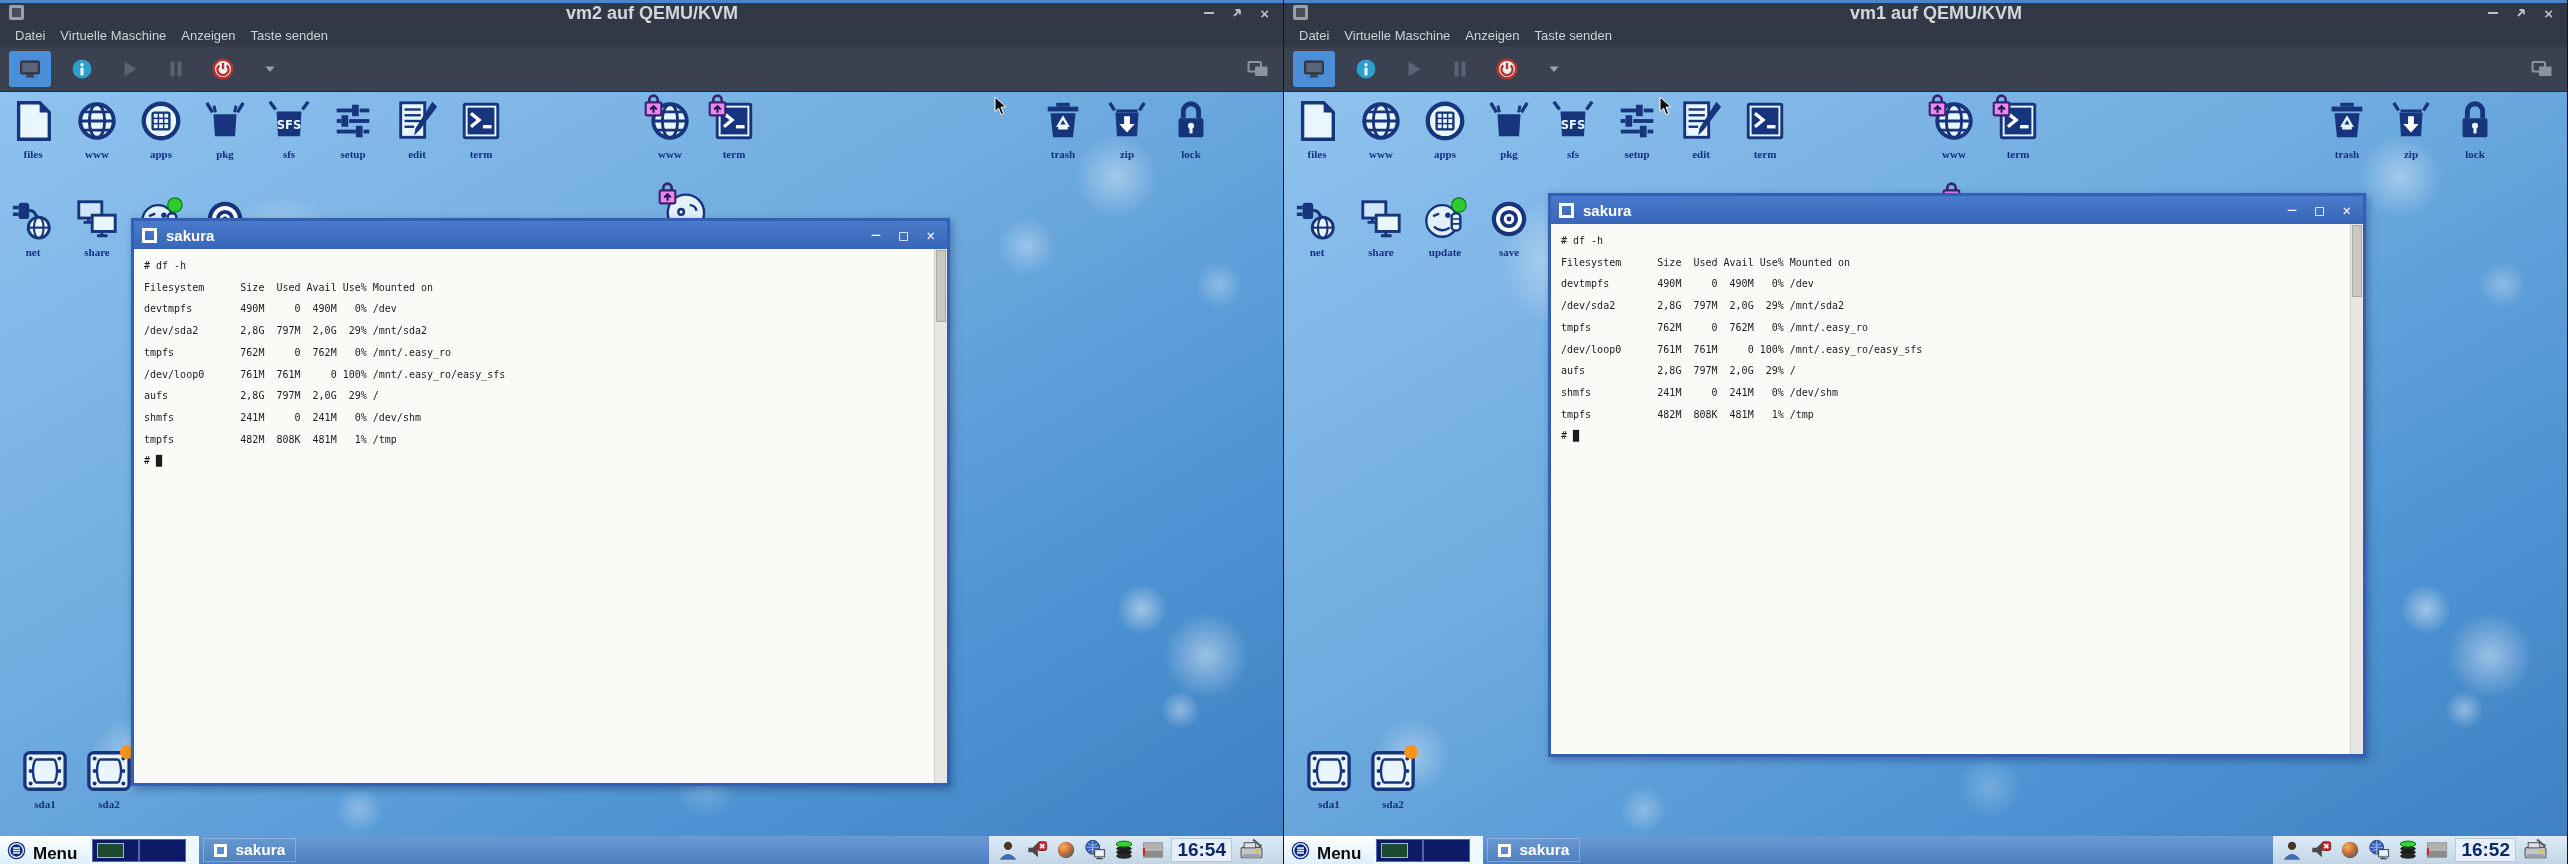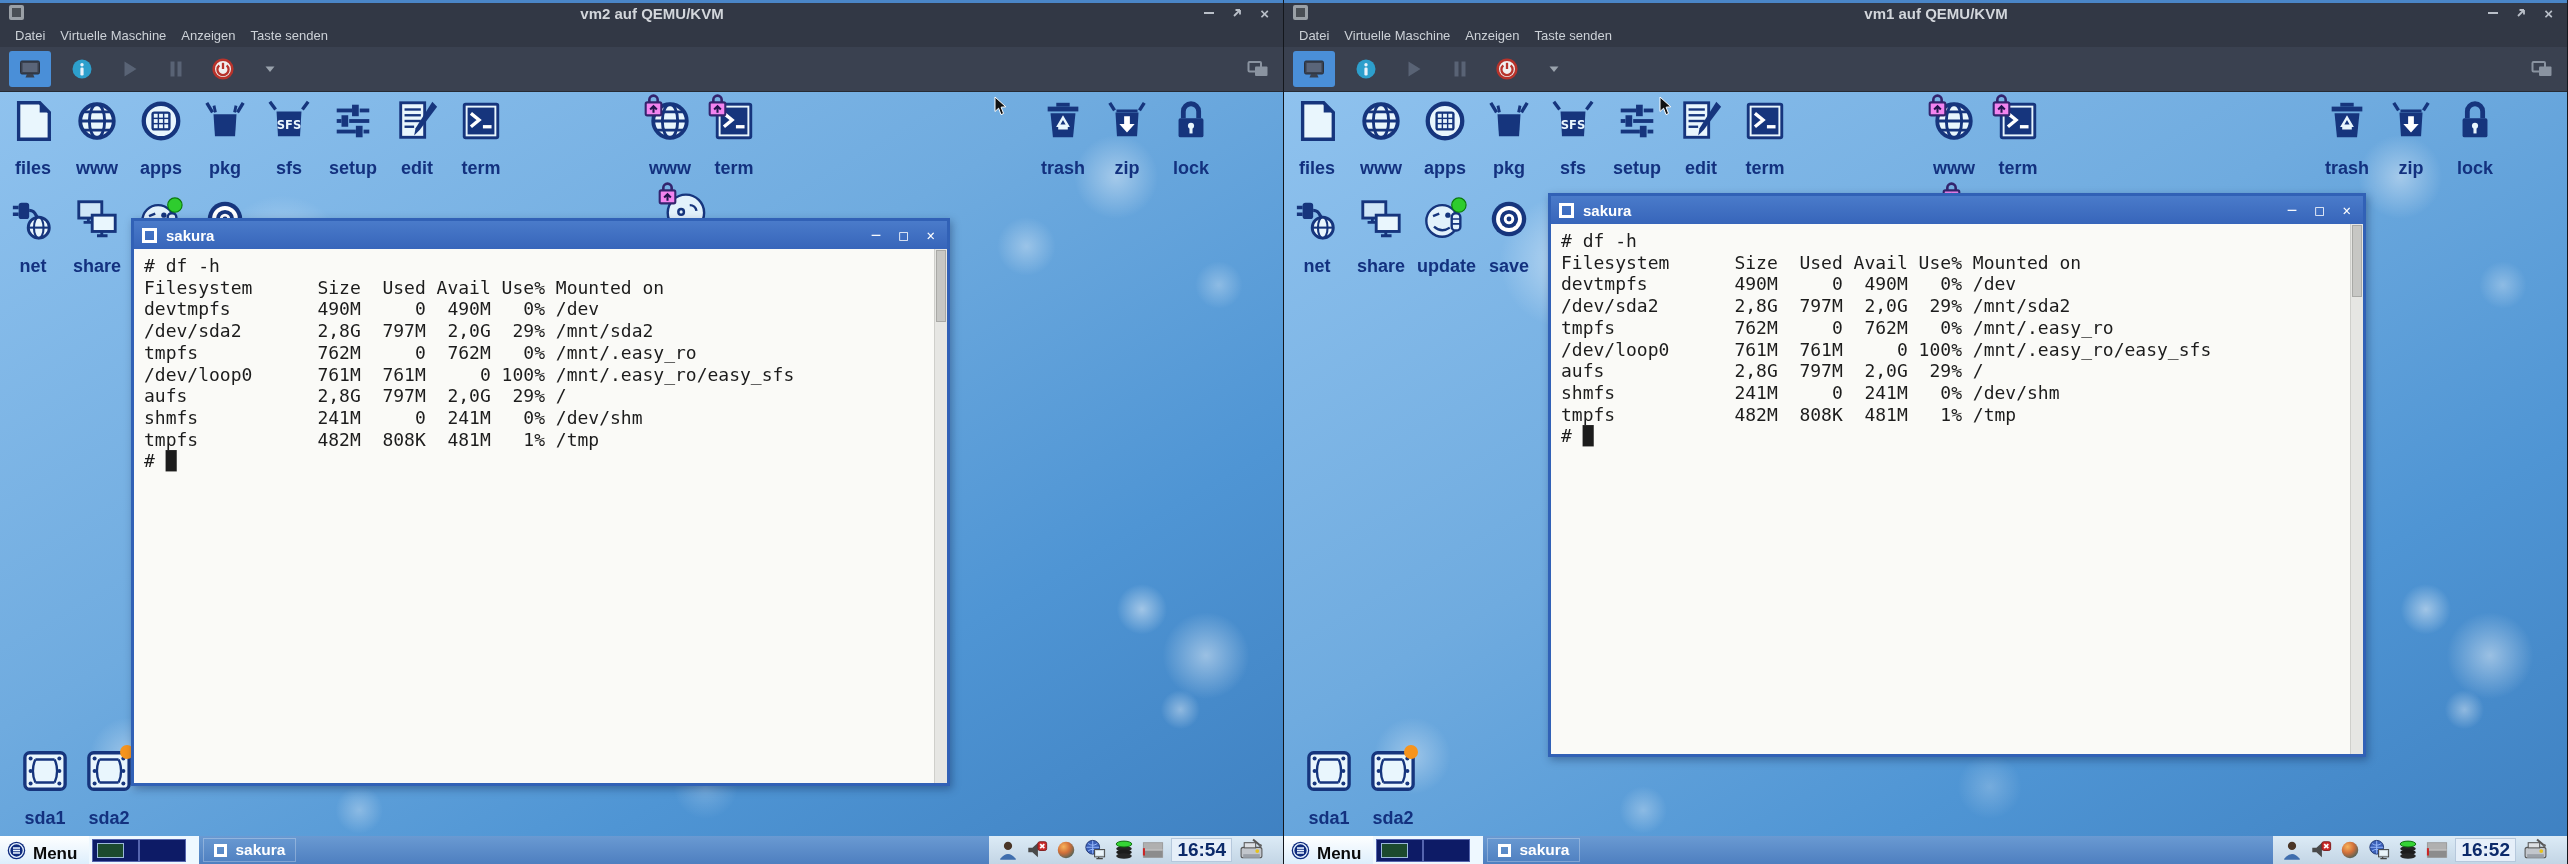--- a/index.html
+++ b/index.html
@@ -5,21 +5,21 @@
   * { box-sizing: border-box; margin: 0; padding: 0; }
   body { width: 2568px; height: 864px; background: #1a1d22; font-family: "Liberation Sans", sans-serif; overflow: hidden; }
   #app { display: flex; width: 2568px; height: 864px; }
 
   
   .vm { position: relative; width: 1284px; height: 864px; background: #323845; border-right: 1px solid #14171c; overflow: hidden; }
   .top-strip { height: 3px; background: #4a86c8; }
   .titlebar { position: relative; height: 20px; background: #323845; display: flex; align-items: center; }
   .win-icon { position: absolute; left: 9px; top: 2px; width: 15px; height: 15px; background: #9aa0a6; border-radius: 2px; }
   .win-icon i { display: block; width: 9px; height: 9px; margin: 3px; background: #4a4f55; }
-  .win-title { flex: 1; text-align: center; font-size: 15px; font-weight: bold; color: #d2d6db; padding-left: 21px; }
+  .win-title { flex: 1; text-align: center; font-size: 18px; font-weight: bold; color: #d2d6db; padding-left: 21px; }
   .win-controls { position: absolute; right: 14px; top: 0; height: 20px; display: flex; align-items: center; gap: 17px; }
   .wc { color: #b9bfc8; cursor: default; display: flex; align-items: center; }
   .wc-min span { display: block; width: 10px; height: 2px; background: #b9bfc8; }
   .wc-close { font-size: 15px; font-weight: bold; line-height: 1; }
   .menubar { height: 24px; background: #323845; display: flex; align-items: center; gap: 15px; padding: 0 15px; }
   .menu-item { font-size: 13px; color: #ccd1d7; }
   .toolbar { height: 45px; background: #3a4150; border-bottom: 1px solid #262b34; display: flex; align-items: center; padding: 0 9px; gap: 15px; }
   .tb-btn { width: 32px; height: 32px; display: flex; align-items: center; justify-content: center; }
   .tb-btn svg { width: 24px; height: 24px; }
   .tb-console { width: 42px; height: 36px; background: #4a8fd8; border-radius: 3px; }
@@ -44,34 +44,34 @@
   }
   .icon-group { position: absolute; display: flex; }
   .g-row1   { left: 5px;    top: 6px; }
   .g-row1l  { left: 642px;  top: 6px; }
   .g-row1r  { left: 1035px; top: 6px; }
   .g-row2   { left: 5px;    top: 104px; }
   .g-console{ left: 656px;  top: 94px; }
   .g-drives { left: 17px;    top: 656px; }
   .dicon { position: relative; width: 56px; margin-right: 8px; text-align: center; }
   .dicon svg.icon-img { display: block; width: 46px; height: 46px; margin: 0 auto; }
-  .dlabel { margin-top: 15px; font-family: Liberation Sans, sans-serif; font-weight: bold; font-size: 18px; color: #13317f; line-height: 1.1; }
+  .dlabel { margin-top: 4px; font-family: Liberation Serif, serif; font-weight: bold; font-size: 11px; color: #13317f; line-height: 1.1; }
   .badge.lock-badge { position: absolute; left: 1px; top: -5px; width: 21px; height: 25px; }
   .badge.dot-badge { position: absolute; right: 3px; top: -3px; width: 14px; height: 14px; border-radius: 50%; background: #f7941d; }
 
   
   .term-win { position: absolute; z-index: 5; background: #fafaf7; border: 3px solid #3161b6; box-shadow: 2px 3px 8px rgba(5,20,60,.35); }
   .vm-left  .term-win { left: 131px; top: 126px; width: 819px; height: 568px; }
   .vm-right .term-win { left: 264px; top: 101px; width: 818px; height: 564px; }
   .term-title { height: 28px; background: linear-gradient(#4a7bca, #3765ba); display: flex; align-items: center; padding: 0 8px; gap: 9px; }
   .term-app-icon { width: 15px; height: 15px; border: 3px solid #fff; }
   .term-title-text { flex: 1; color: #fff; font-size: 15px; font-weight: bold; }
   .term-controls { display: flex; gap: 19px; margin-right: 4px; color: #fff; font-family: "DejaVu Sans Mono", monospace; font-size: 14px; font-weight: bold; }
   .term-body { position: absolute; top: 28px; left: 0; right: 0; bottom: 0; background: #fafaf7; }
-  .term-text { margin: 0; padding: 6px 10px; font-family: "DejaVu Sans Mono", monospace; font-size: 18px; line-height: 21.7px; color: #1c1c1c; white-space: pre; }
+  .term-text { margin: 0; padding: 6px 10px; font-family: "DejaVu Sans Mono", monospace; font-size: 10px; line-height: 21.7px; color: #1c1c1c; white-space: pre; }
   .term-scroll { position: absolute; top: 0; right: 0; bottom: 0; width: 13px; background: #e6e6e3; border-left: 1px solid #cfcfcb; }
   .term-thumb { position: absolute; top: 1px; left: 1px; right: 1px; height: 72px; background: #c7c7c4; border: 1px solid #a9a9a6; }
 
   
   .taskbar { position: absolute; left: 0; right: 0; bottom: 0; height: 28px; z-index: 8; display: flex; align-items: stretch; background: #eef8ff; }
   .menu-btn { display: flex; align-items: center; gap: 6px; padding: 0 12px 0 6px; background: linear-gradient(#feffff, #ddeefc); }
   .menu-btn svg { width: 21px; height: 21px; }
   .menu-label { font-size: 17px; font-weight: bold; color: #0a0a0a; margin-top: 8px; }
   .pager { display: flex; align-items: center; padding: 0 3px; }
   .pager-cell { width: 47px; height: 23px; background: #0d1b66; border: 1px solid #5565ae; display: flex; align-items: center; }

